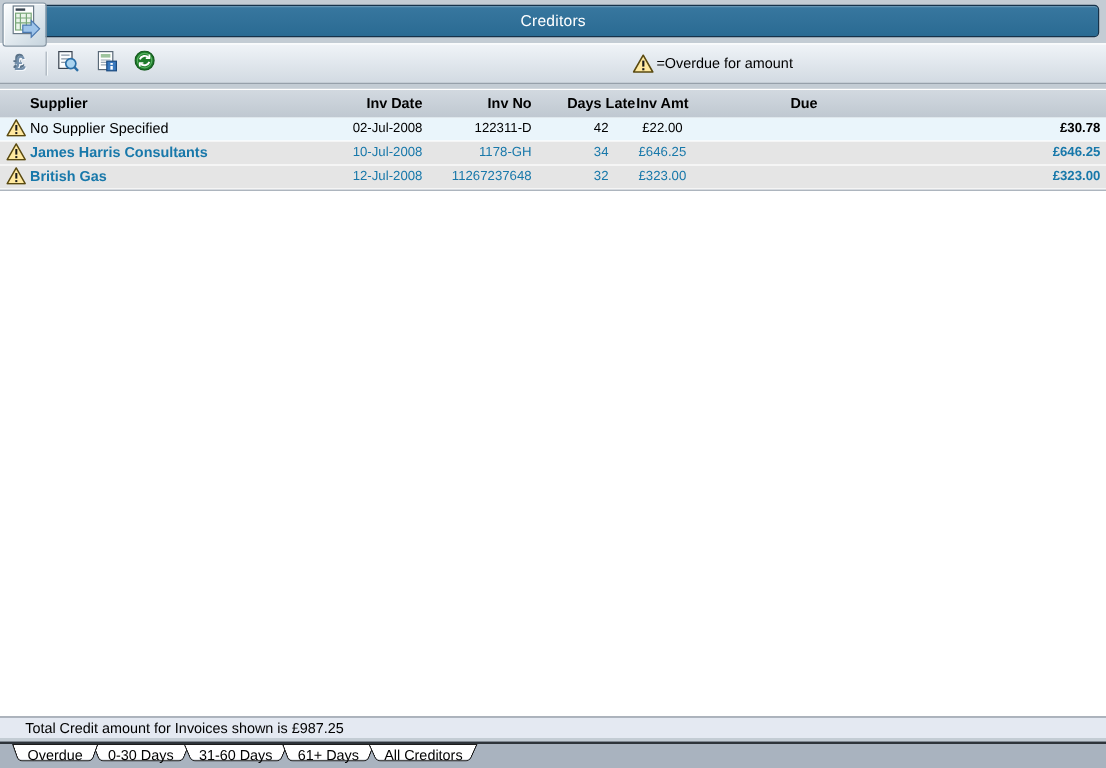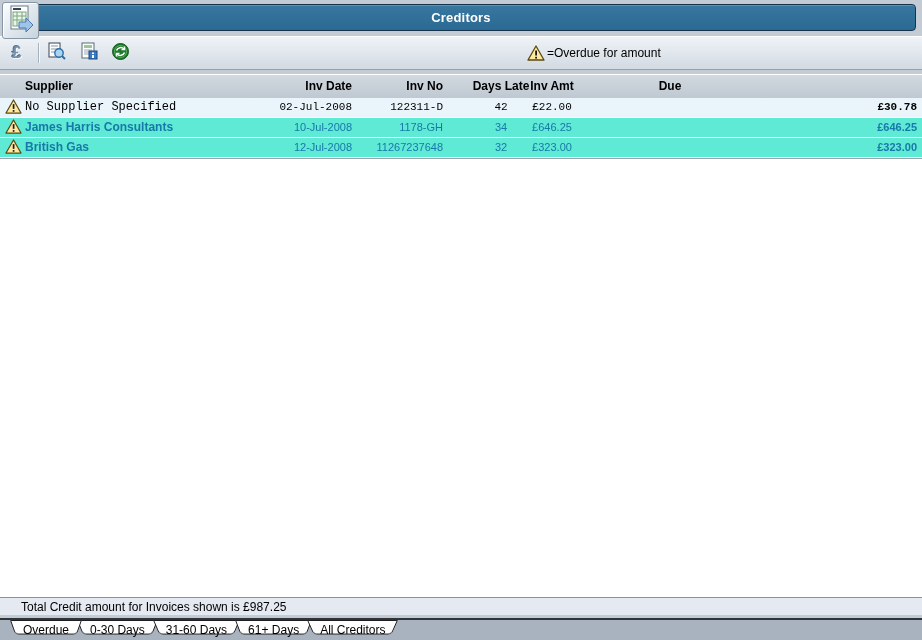--- a/index.html
+++ b/index.html
@@ -4,21 +4,21 @@
 <style>
   * { margin:0; padding:0; box-sizing:border-box; }
   html,body { width:922px; height:640px; }
   body { font-family:"Liberation Sans", sans-serif; background:#c3ccd4; position:relative; overflow:hidden; }
 
   
   .titlebar { position:absolute; left:6px; top:4px; width:910px; height:27px;
     background:linear-gradient(#38779f,#2a6b93); border:1px solid #16324a; border-radius:4px;
     display:flex; align-items:center; justify-content:center;
     box-shadow:inset 0 1px 0 rgba(255,255,255,.22); }
-  .titlebar .title { color:#fff; font-weight:bold; font-size:13px; letter-spacing:.2px; }
+  .titlebar .title { color:#fff; font-weight:normal; font-size:13px; letter-spacing:.2px; }
   .app-icon-btn { position:absolute; left:2px; top:2px; width:37px; height:37px;
     background:linear-gradient(135deg,#fdfeff,#c6d4de); border:1px solid #8696a4; border-radius:3px;
     box-shadow:inset 1px 1px 0 #fff; display:flex; align-items:center; justify-content:center; z-index:5; }
 
   
   .toolbar { position:absolute; left:0; top:36px; width:922px; height:34px;
     background:linear-gradient(#f0f4f8,#d2dae2); border-bottom:1px solid #96a0aa;
     box-shadow:inset 0 1px 0 #fff; }
   .tb-item { position:absolute; top:7px; height:20px; display:flex; align-items:center; }
   .pound-glyph { font-size:17px; font-weight:bold; color:#7490ac; text-shadow:1px 1px 0 #f4f8fc, -1px -1px 0 #5a7288; }
@@ -39,23 +39,23 @@
   .c-days   { left:456px; width:90px;  text-align:center; }
   .c-amt    { left:502px; width:100px; text-align:center; }
   .c-dueh   { left:640px; width:60px;  text-align:center; }
   .c-due    { right:5px;  width:110px; text-align:right; font-weight:bold; }
 
   
   .rows-area { position:absolute; left:0; top:98px; width:922px; background:#fff; }
   .row { position:relative; width:922px; height:19px; margin-bottom:1px; }
   .row span { position:absolute; top:3px; font-size:11px; }
   .row .c-supplier { font-size:12px; top:2px; }
-  .row-first { background:#eaf5fb; color:#000;font-family:Liberation Mono, monospace; }
+  .row-first { background:#eaf5fb; color:#000; }
   .row-first .c-supplier { font-weight:normal; }
-  .row-link { background:#5eead4; color:#1878aa; }
+  .row-link { background:#e5e5e5; color:#1878aa; }
   .row-link span { color:#1878aa; }
   .row-link .c-supplier { font-weight:bold; }
   .row .warn { position:absolute; left:5px; top:1px; }
   .rows-bottom-line { height:1px; background:#9aa4ae; width:922px; }
   .main-white { position:absolute; left:0; top:98px; width:922px; height:499px; background:#fff; z-index:-1; }
 
   
   .statusbar { position:absolute; left:0; top:597px; width:922px; height:18px;
     background:#e4e9f2; border-top:1px solid #8a929c; display:flex; align-items:center; }
   .statusbar .txt { font-size:12px; color:#000; padding-left:5px;margin-left:16px; }

